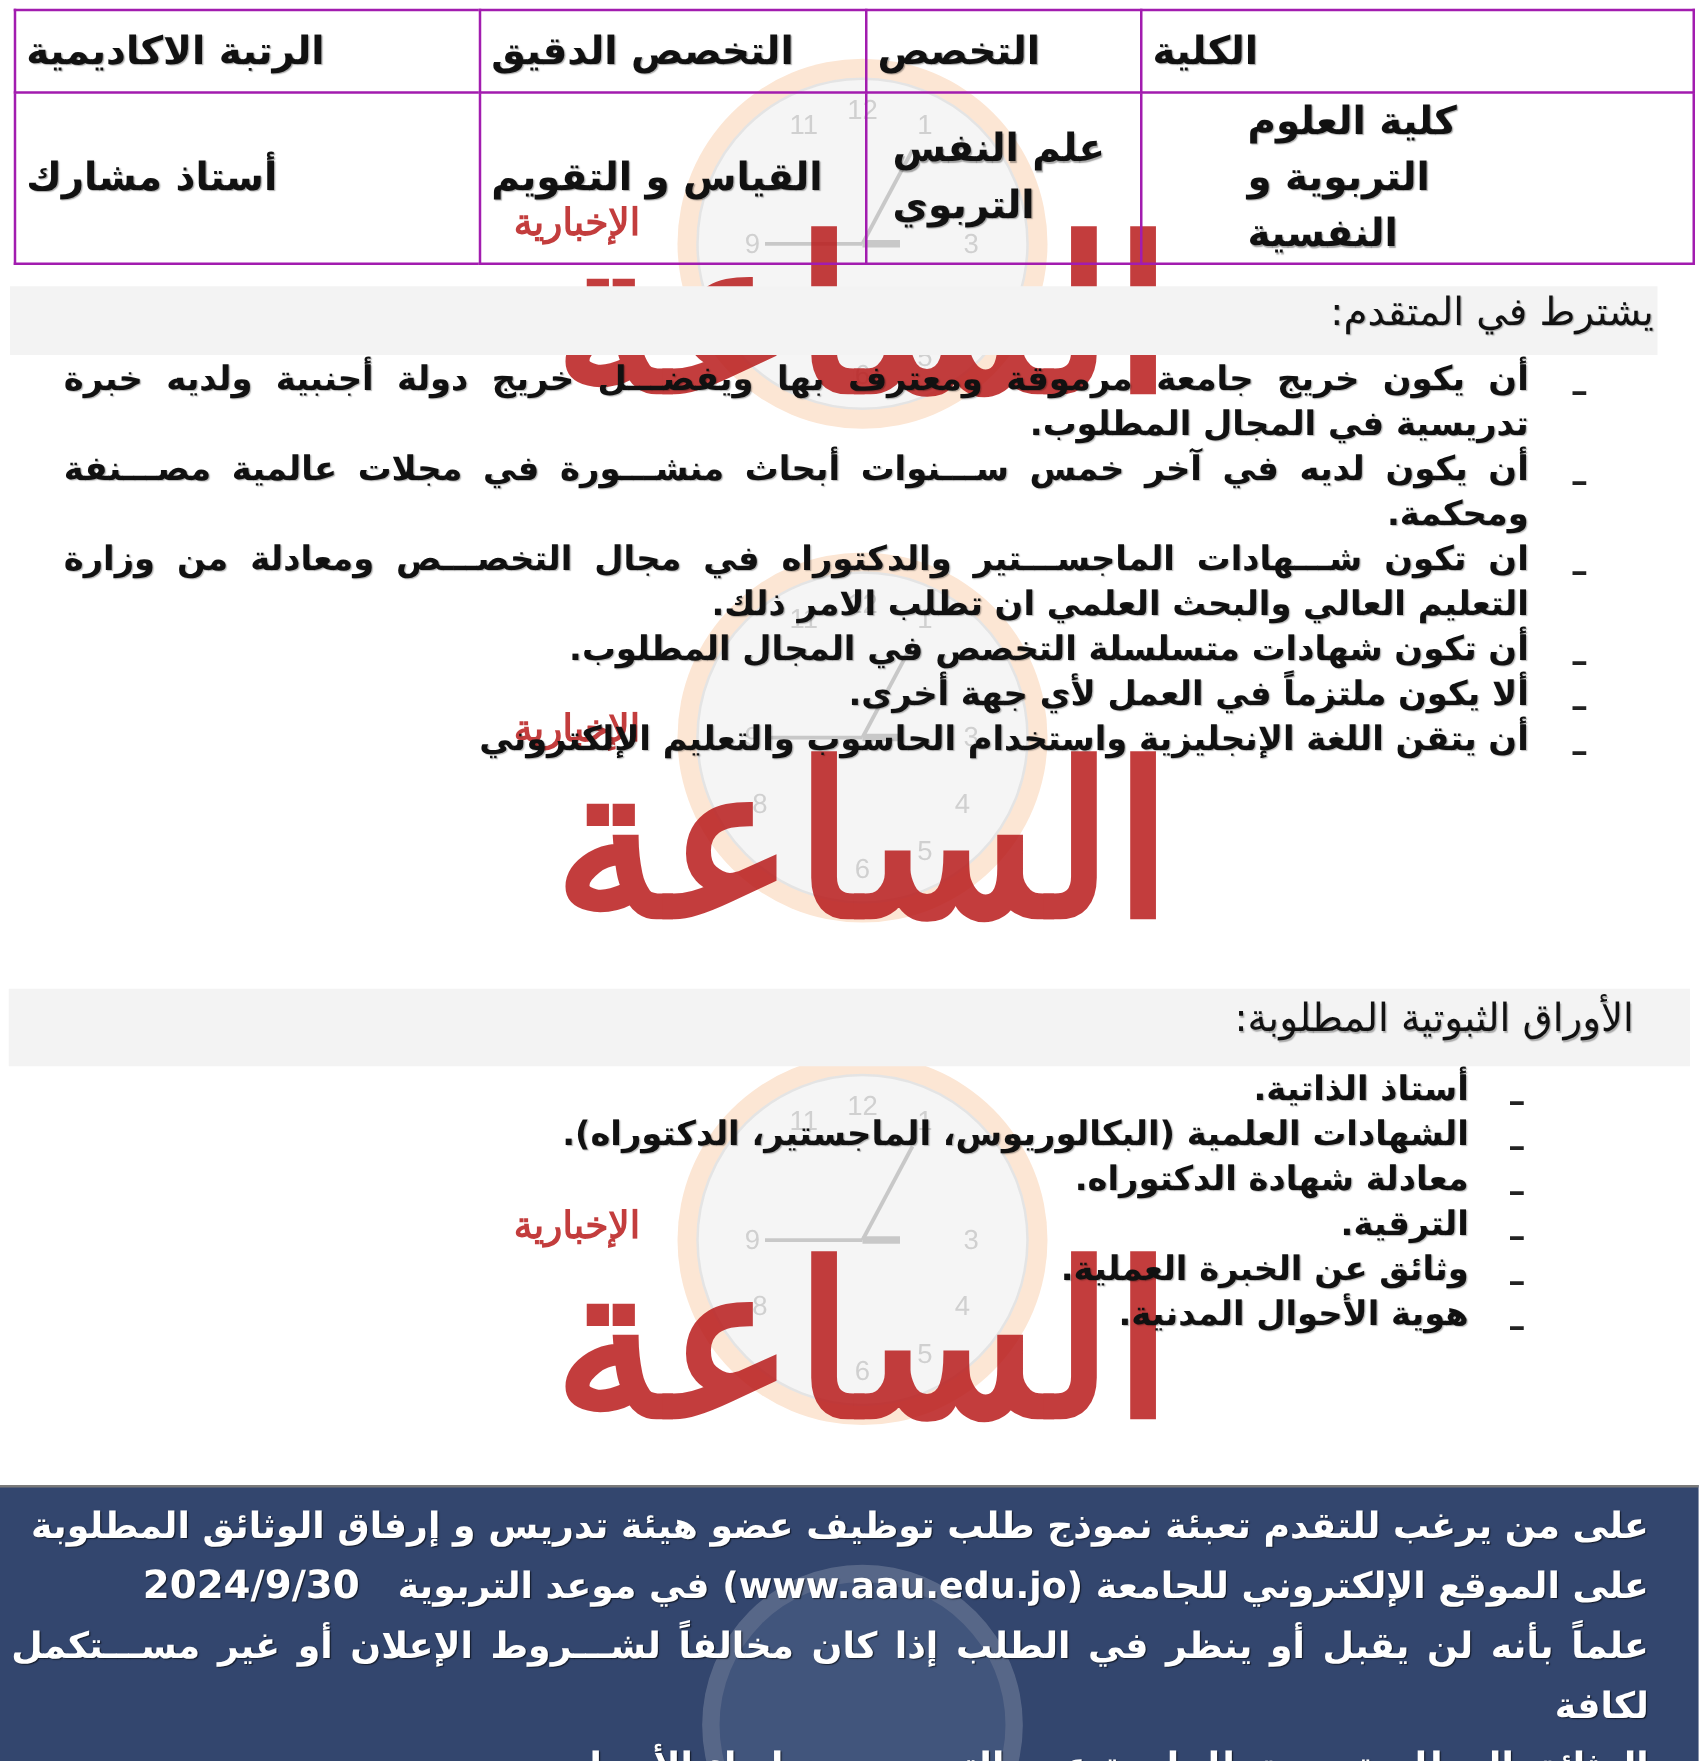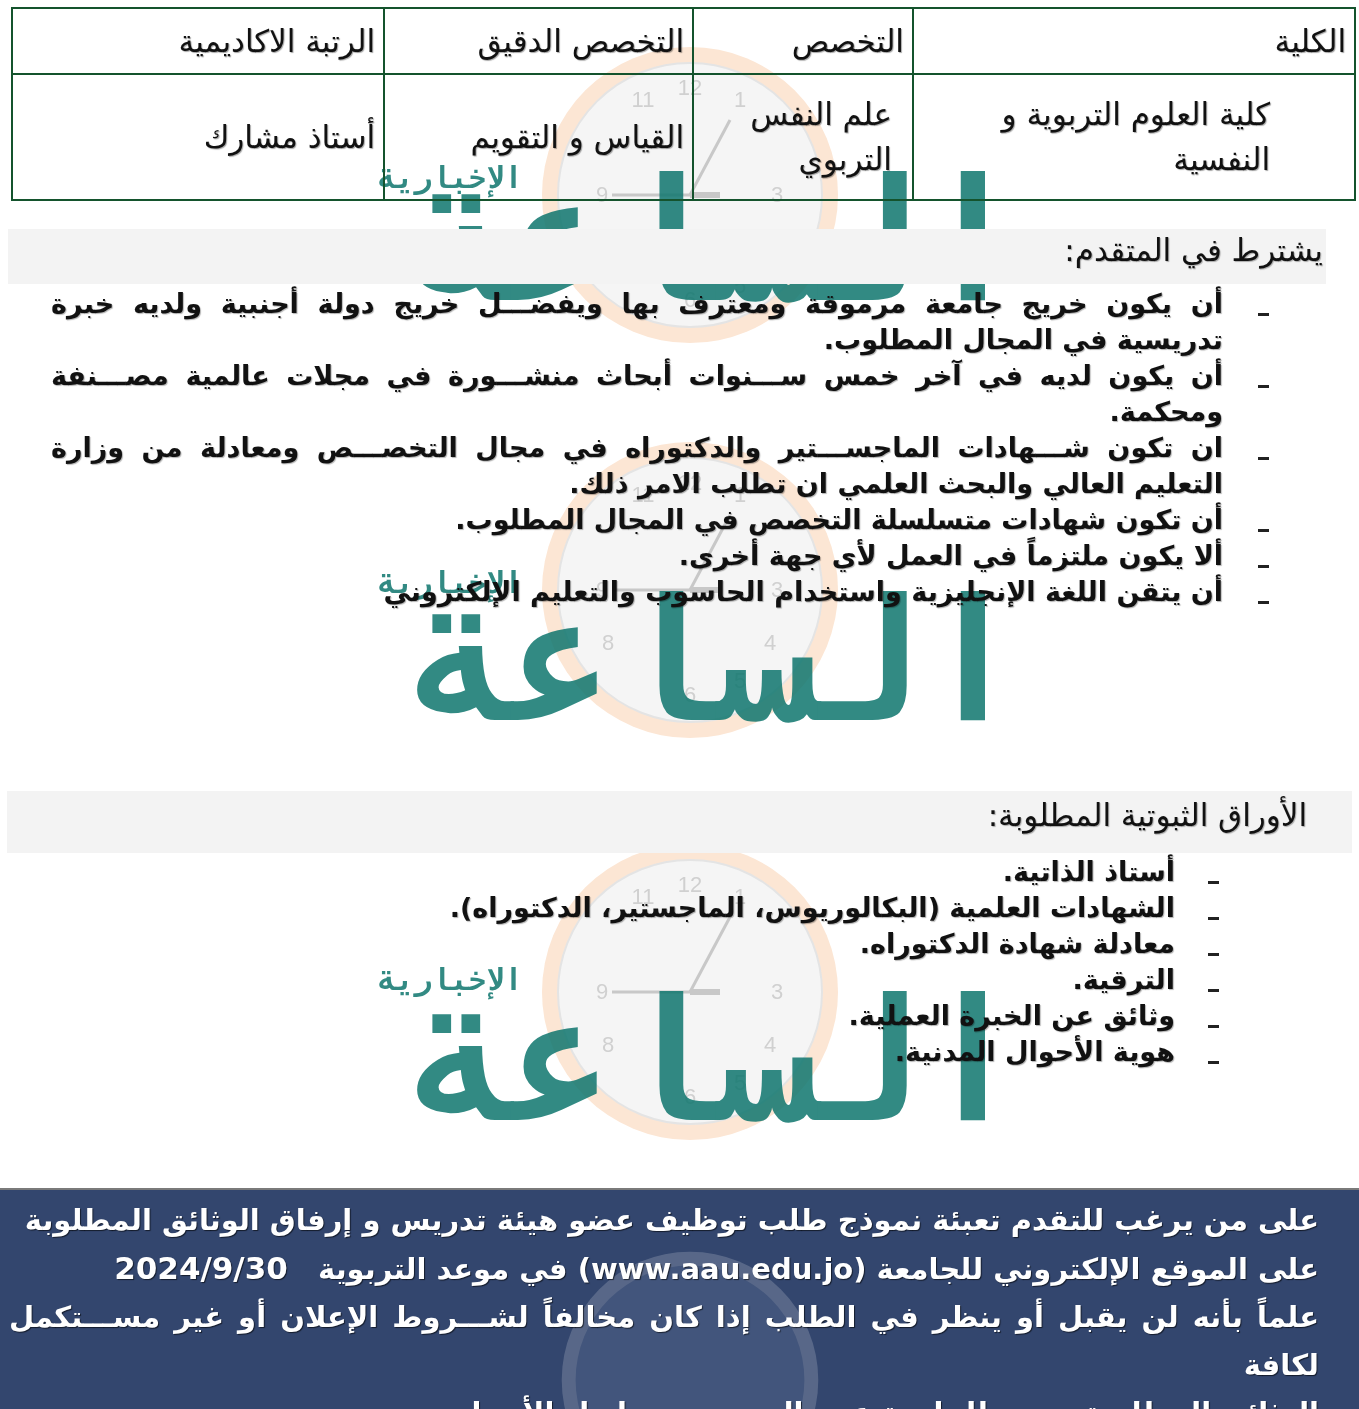--- a/index.html
+++ b/index.html
@@ -7,33 +7,33 @@
     width: 1359px; height: 1409px; position: relative; overflow: hidden;
     background: #ffffff;
     font-family: "DejaVu Sans", "Liberation Sans", sans-serif;
     color: #111;
   }
 
   
   .wm { position: absolute; pointer-events: none; z-index: 1; }
   .wm-clock { width: 300px; height: 300px; }
   .wm-word {
-    position: absolute; color: #0f766e; font-weight: bold;
-    font-family: Liberation Mono, monospace; direction: rtl; white-space: nowrap;
-    pointer-events: none; z-index: 1; opacity: 0.85;
+    position: absolute; color: #b91c1c; font-weight: bold;
+    font-family: Liberation Sans, sans-serif; direction: rtl; white-space: nowrap;
+    pointer-events: none; z-index: 1; opacity: 0.85; margin-left: 33px;
   }
 
   
   .job-table {
     position: absolute; left: 11px; top: 7px; width: 1343px; height: 193px;
     border-collapse: collapse; direction: rtl; z-index: 2; table-layout: fixed;
   }
   .job-table td, .job-table th {
-    border: 2px solid #14532d; text-align: right; vertical-align: middle;
-    font-weight: normal; font-size: 31px; line-height: 1.45; padding: 0 8px;
+    border: 2px solid #a21caf; text-align: left; vertical-align: middle;
+    font-weight: bold; font-size: 31px; line-height: 1.45; padding: 0 8px;
     text-shadow: 1px 1px 1px rgba(0,0,0,0.35);
   }
   .job-table th { height: 64px; }
   .job-table td { height: 124px; }
 
   
   .band { position: absolute; background: #f3f3f3; z-index: 2; }
   .band-title {
     position: absolute; direction: rtl; font-weight: normal; font-size: 31px;
     text-shadow: 1px 1px 1px rgba(0,0,0,0.3); white-space: nowrap; z-index: 3;

